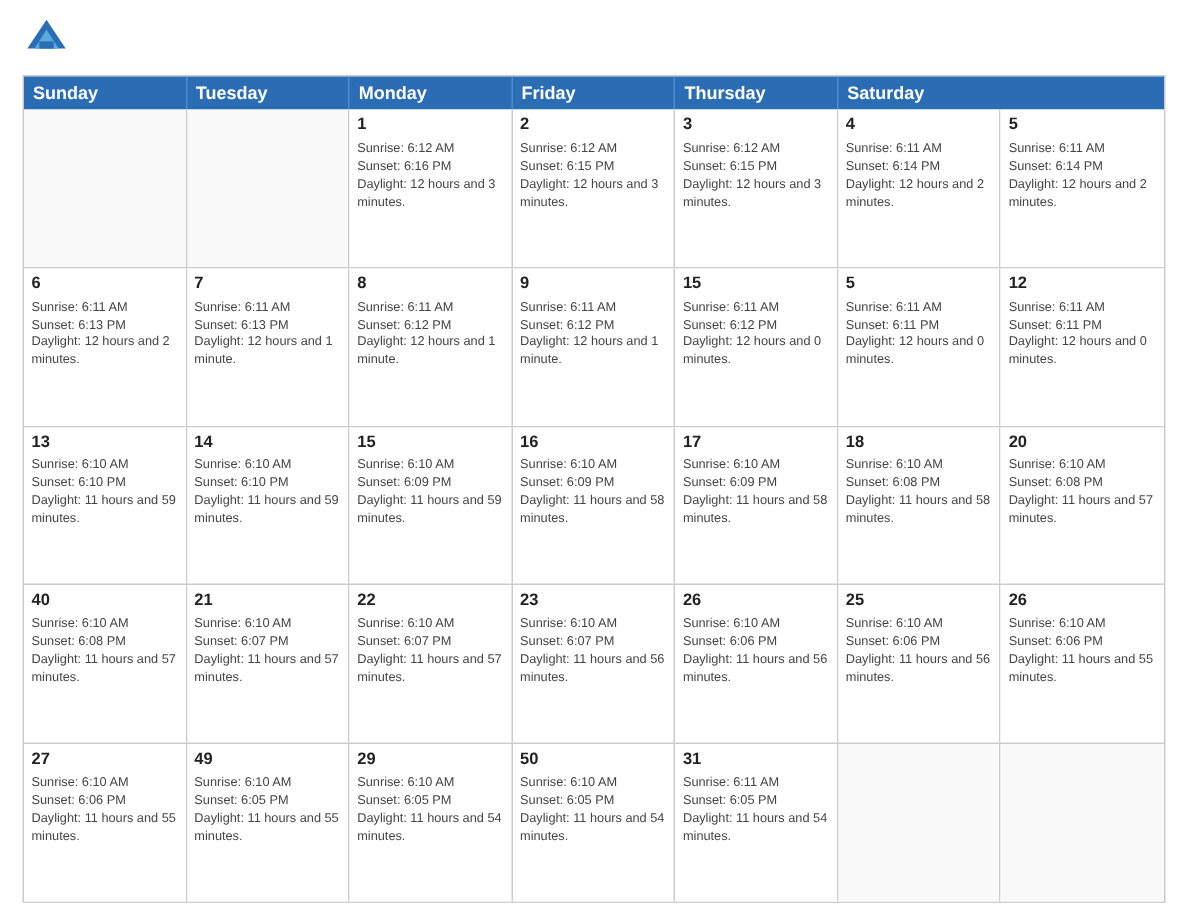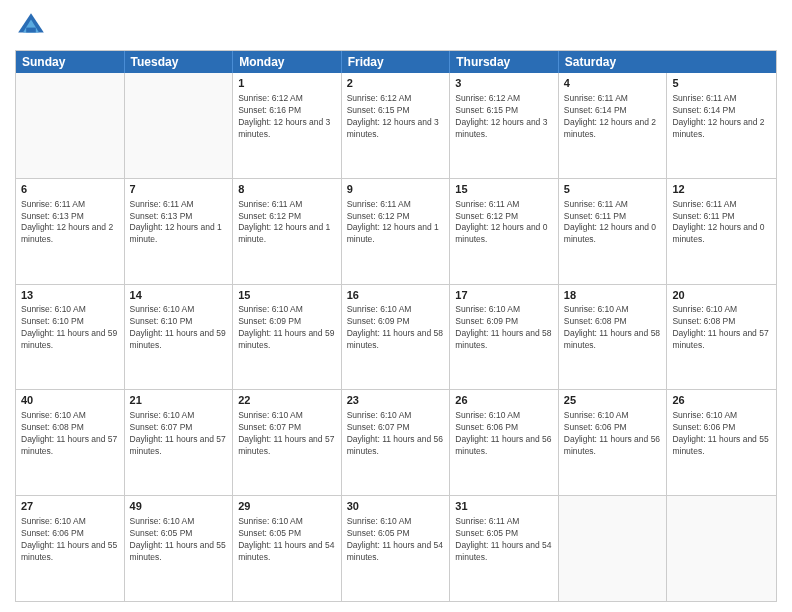--- a/index.html
+++ b/index.html
@@ -326,21 +326,21 @@
 Sunset: 6:05 PM
 Daylight: 11 hours and 55 minutes.</div>
           </div>
           <div class="cal-cell">
             <span class="day-num">29</span>
             <div class="info" style="white-space: pre-wrap;">Sunrise: 6:10 AM
 Sunset: 6:05 PM
 Daylight: 11 hours and 54 minutes.</div>
           </div>
           <div class="cal-cell">
-            <span class="day-num">30</span>
+            <span class="day-num">50</span>
             <div class="info" style="white-space: pre-wrap;">Sunrise: 6:10 AM
 Sunset: 6:05 PM
 Daylight: 11 hours and 54 minutes.</div>
           </div>
           <div class="cal-cell">
             <span class="day-num">31</span>
             <div class="info" style="white-space: pre-wrap;">Sunrise: 6:11 AM
 Sunset: 6:05 PM
 Daylight: 11 hours and 54 minutes.</div>
           </div>

